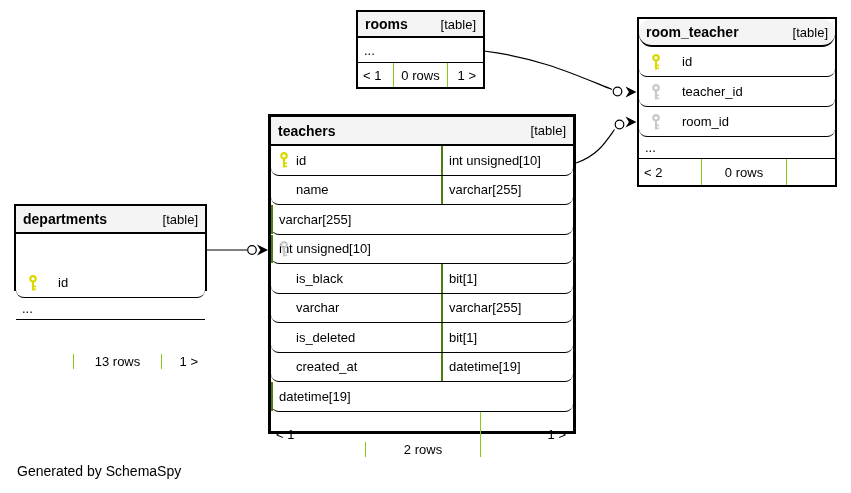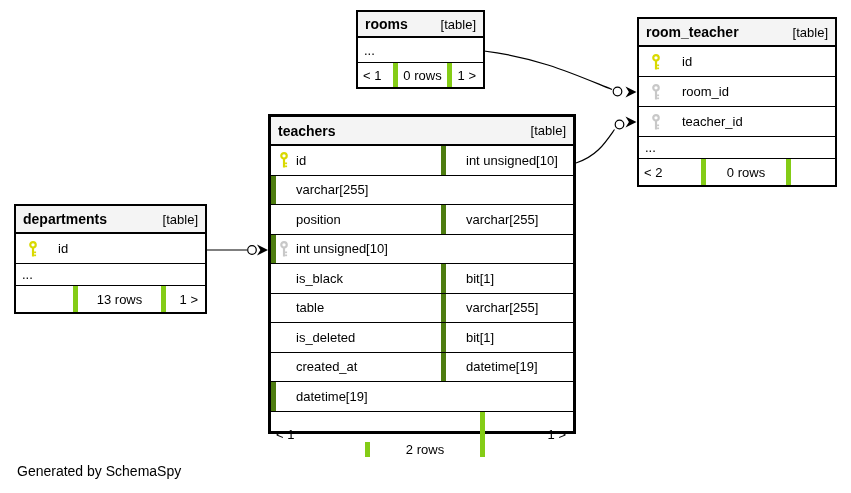--- a/index.html
+++ b/index.html
@@ -12,63 +12,63 @@
               display:flex; flex-direction:column; font-size:13px; color:#000; }
   .er-table.focus { border-width:3px; }
 
   .er-head { background:#f4f4f4; display:flex; justify-content:space-between;
              align-items:center; padding:0 7px; border-bottom:2px solid #000; flex:0 0 auto; }
   .er-head .tn { font-weight:bold; font-size:14px; cursor:pointer; }
   .er-head .tt { font-size:13px; }
 
   .er-body { display:flex; flex-direction:column; flex:0 0 auto; }
   .er-row { position:relative; display:flex; align-items:stretch;
-            border-bottom:1px solid #000; background:#fff; }
+            border-bottom:1px solid #000; background:#fff;border-radius:8px; }
   .col-name { flex:1; display:flex; align-items:center; }
-  .col-type { flex:0 0 132px; border-left:5px solid #4d7c0f; display:flex;
-              align-items:center; padding-left:20px; }
+  .col-type { flex:0 0 132px; border-left:2px solid #4d7c0f; display:flex;
+              align-items:center; padding-left:6px; }
   .key-icon { position:absolute; top:50%; transform:translateY(-50%); line-height:0; }
   .er-ellipsis { display:flex; align-items:center; padding-left:6px;
                  border-bottom:1px solid #000; background:#fff; }
 
   .er-foot { display:flex; flex:1; align-items:stretch; }
   .fc { display:flex; align-items:center; }
-  .fc + .fc { border-left:5px solid #84cc16; }
+  .fc + .fc { border-left:1px solid #84cc16; }
   .fc.a1 { justify-content:flex-start; padding-left:5px; }
   .fc.a2 { justify-content:center; }
   .fc.a3 { justify-content:flex-end; padding-right:7px; flex:1; }
 
   
   #tbl-0 { left:356px; top:10px; width:129px; height:79px; }
   #tbl-0 .er-head { height:26px; border-bottom-width:2px; }
   #tbl-0 .er-ellipsis { height:25px; }
   #tbl-0 .fc:nth-child(1){ flex:0 0 35px; }
   #tbl-0 .fc:nth-child(2){ flex:0 0 54px; }
 
   
   #tbl-1 { left:637px; top:17px; width:200px; height:170px; }
-  #tbl-1 .er-head { height:28px; }
+  #tbl-1 .er-head { height:28px;border-radius:13px; }
   #tbl-1 .er-row { height:30px; }
   #tbl-1 .er-ellipsis { height:22px; }
   #tbl-1 .key-icon { left:12px; }
   #tbl-1 .col-name { padding-left:43px; }
   #tbl-1 .fc:nth-child(1){ flex:0 0 62px; }
   #tbl-1 .fc:nth-child(2){ flex:0 0 85px; }
 
   
   #tbl-2 { left:268px; top:114px; width:308px; height:320px; }
   #tbl-2 .er-head { height:29px; }
   #tbl-2 .er-row { height:29.5px; }
   #tbl-2 .key-icon { left:8px; }
   #tbl-2 .col-name { padding-left:25px; }
   #tbl-2 .fc:nth-child(1){ flex:0 0 94px; }
   #tbl-2 .fc:nth-child(2){ flex:0 0 115px;margin-top:30px; }
 
   
-  #tbl-3 { left:14px; top:204px; width:193px; height:110px; }
+  #tbl-3 { left:14px; top:204px; width:193px; height:87px;gap:34px; }
   #tbl-3 .er-head { height:28px; }
   #tbl-3 .er-row { height:30px; }
   #tbl-3 .er-ellipsis { height:22px; }
   #tbl-3 .key-icon { left:12px; }
   #tbl-3 .col-name { padding-left:42px; }
   #tbl-3 .fc:nth-child(1){ flex:0 0 42px; }
   #tbl-3 .fc:nth-child(2){ flex:0 0 88px;margin-left:15px; }
 
   #generated-note { position:absolute; left:17px; top:463px; font-size:14px; color:#000; }
 </style>
@@ -128,30 +128,30 @@
             </svg></span>
           <div class="col-name">id</div>
         </div>
         <div class="er-row">
           <span class="key-icon"><svg width="10" height="17" viewBox="0 0 12 20">
               <circle cx="6" cy="5" r="3.3" fill="none" stroke="#c8c8c8" stroke-width="2.6"></circle>
               <rect x="4.7" y="8" width="2.6" height="11" fill="#c8c8c8"></rect>
               <rect x="7.3" y="13" width="2.4" height="2" fill="#c8c8c8"></rect>
               <rect x="7.3" y="16.6" width="2.4" height="2" fill="#c8c8c8"></rect>
             </svg></span>
-          <div class="col-name">room_id</div>
+          <div class="col-name">teacher_id</div>
         </div>
         <div class="er-row">
           <span class="key-icon"><svg width="10" height="17" viewBox="0 0 12 20">
               <circle cx="6" cy="5" r="3.3" fill="none" stroke="#c8c8c8" stroke-width="2.6"></circle>
               <rect x="4.7" y="8" width="2.6" height="11" fill="#c8c8c8"></rect>
               <rect x="7.3" y="13" width="2.4" height="2" fill="#c8c8c8"></rect>
               <rect x="7.3" y="16.6" width="2.4" height="2" fill="#c8c8c8"></rect>
             </svg></span>
-          <div class="col-name">teacher_id</div>
+          <div class="col-name">room_id</div>
         </div>
         <div class="er-ellipsis">...</div>
       </div>
     <div class="er-foot">
         <div class="fc a1">&lt; 2</div>
         <div class="fc a2">0 rows</div>
         <div class="fc a3"></div>
       </div>
   </div>
 
@@ -165,41 +165,41 @@
           <span class="key-icon"><svg width="10" height="17" viewBox="0 0 12 20">
               <circle cx="6" cy="5" r="3.3" fill="none" stroke="#d9d900" stroke-width="2.6"></circle>
               <rect x="4.7" y="8" width="2.6" height="11" fill="#d9d900"></rect>
               <rect x="7.3" y="13" width="2.4" height="2" fill="#d9d900"></rect>
               <rect x="7.3" y="16.6" width="2.4" height="2" fill="#d9d900"></rect>
             </svg></span>
           <div class="col-name">id</div>
           <div class="col-type">int unsigned[10]</div>
         </div>
         <div class="er-row">
+          <div class="col-name">name</div>
           <div class="col-type">varchar[255]</div>
         </div>
         <div class="er-row">
-          <div class="col-name">position</div>
           <div class="col-type">varchar[255]</div>
         </div>
         <div class="er-row">
           <span class="key-icon"><svg width="10" height="17" viewBox="0 0 12 20">
               <circle cx="6" cy="5" r="3.3" fill="none" stroke="#c8c8c8" stroke-width="2.6"></circle>
               <rect x="4.7" y="8" width="2.6" height="11" fill="#c8c8c8"></rect>
               <rect x="7.3" y="13" width="2.4" height="2" fill="#c8c8c8"></rect>
               <rect x="7.3" y="16.6" width="2.4" height="2" fill="#c8c8c8"></rect>
             </svg></span>
           <div class="col-type">int unsigned[10]</div>
         </div>
         <div class="er-row">
           <div class="col-name">is_black</div>
           <div class="col-type">bit[1]</div>
         </div>
         <div class="er-row">
-          <div class="col-name">table</div>
+          <div class="col-name">varchar</div>
           <div class="col-type">varchar[255]</div>
         </div>
         <div class="er-row">
           <div class="col-name">is_deleted</div>
           <div class="col-type">bit[1]</div>
         </div>
         <div class="er-row">
           <div class="col-name">created_at</div>
           <div class="col-type">datetime[19]</div>
         </div>

